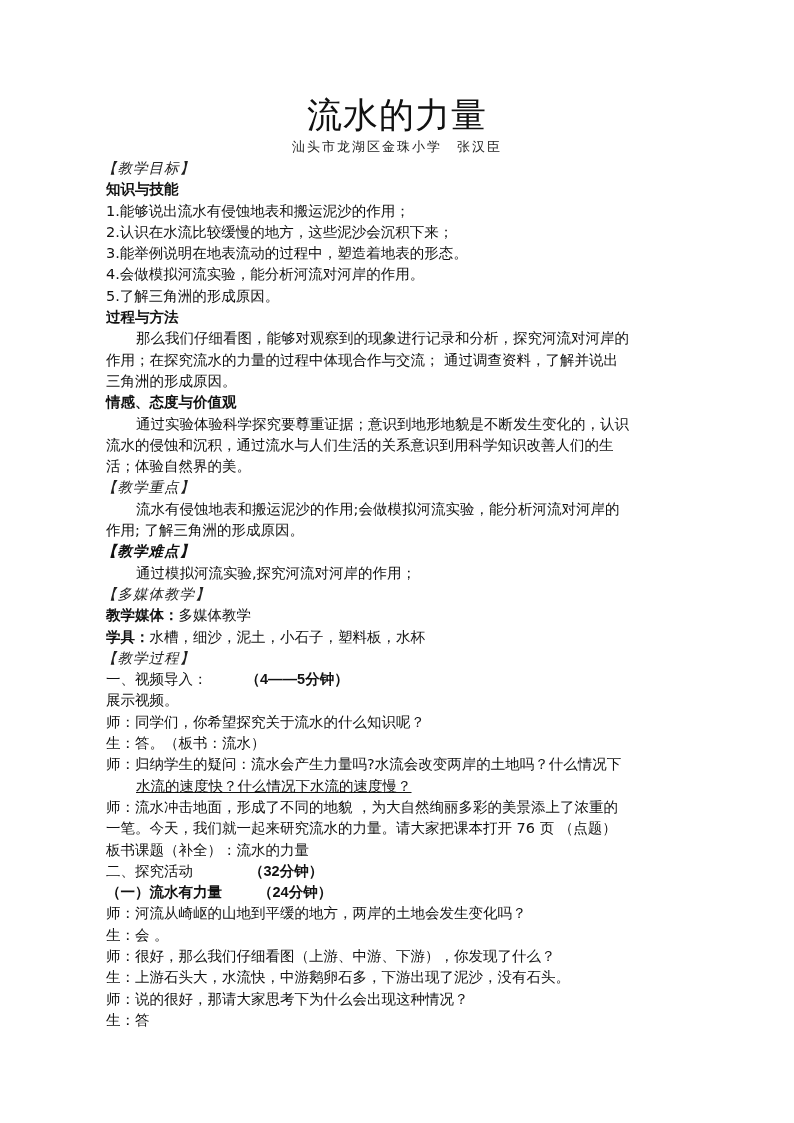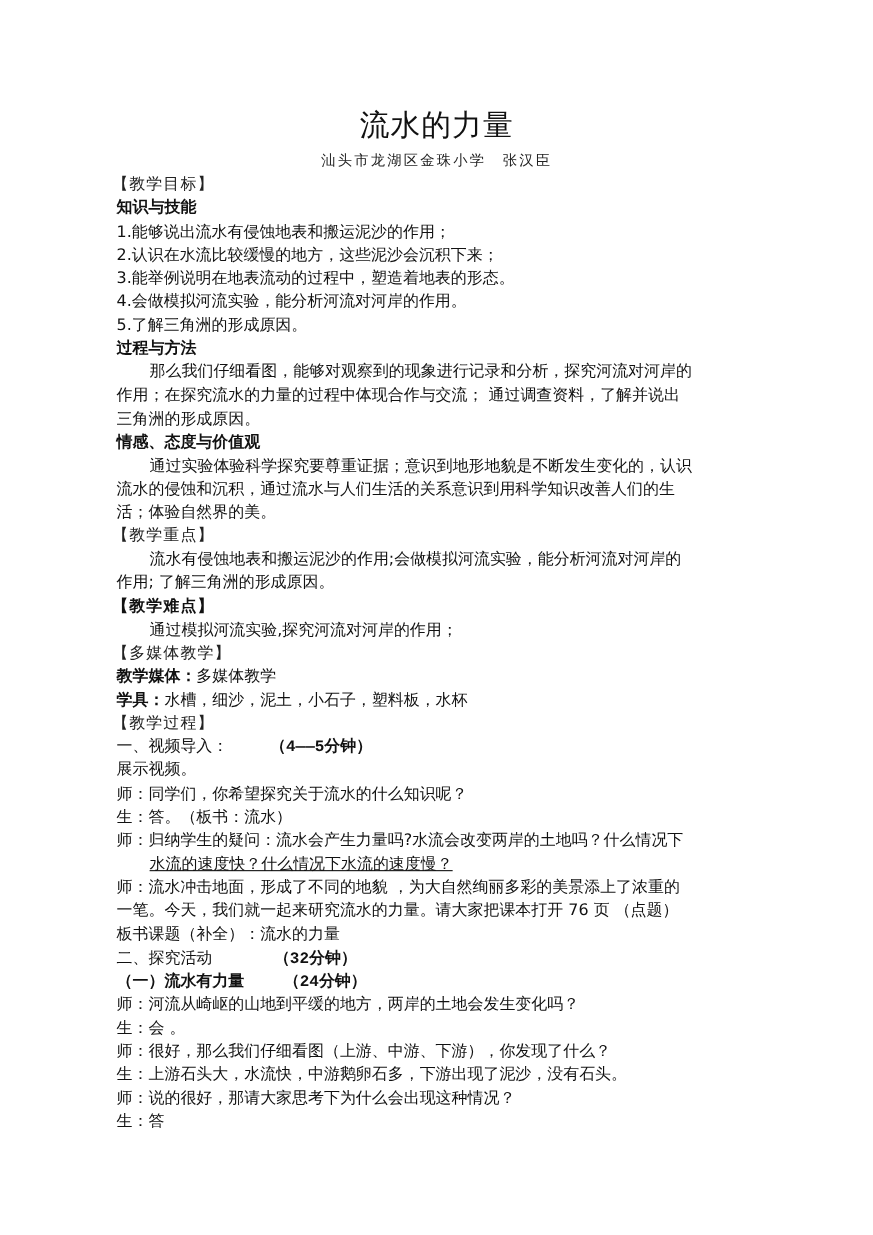--- a/index.html
+++ b/index.html
@@ -19,21 +19,21 @@
       position: absolute;
       left: 0; top: 0;
       width: 794px; height: 1123px;
       background: #ffffff;
     }
     .title {
       position: absolute;
       left: 0; width: 794px;
       top: 98px;
       text-align: center;
-      font-size: 27px;
+      font-size: 35px;
       line-height: 34px;
       font-family: "DejaVu Serif", "Liberation Serif", serif;
       color: #111;
       letter-spacing: 1px;
     }
     .author {
       position: absolute;
       left: 0; width: 794px;
       top: 138px;
       text-align: center;
@@ -54,38 +54,39 @@
     }
     .line {
       white-space: nowrap;
       height: 21.3px;
       overflow: visible;
     }
     .bracket-head {
       color: #222;
       letter-spacing: 1px;
       margin-left: -4px;
+      font-style: italic;
     }
     .bold-head {
       font-weight: bold;
       color: #111;
     }
     .indent {
       padding-left: 30px;
     }
     .hang {
       padding-left: 30px;
       text-decoration: underline;
     }
     .label-bold {
       font-weight: bold;
     }
     .time {
       font-weight: bold;
-      font-family: Liberation Mono, monospace;
+      font-family: Liberation Sans, sans-serif;
       text-align: center;
     }
     .gap-time {
       display: inline-block;
       width: 38px;
     }
     .gap-time2 {
       display: inline-block;
       width: 56px;
     }

